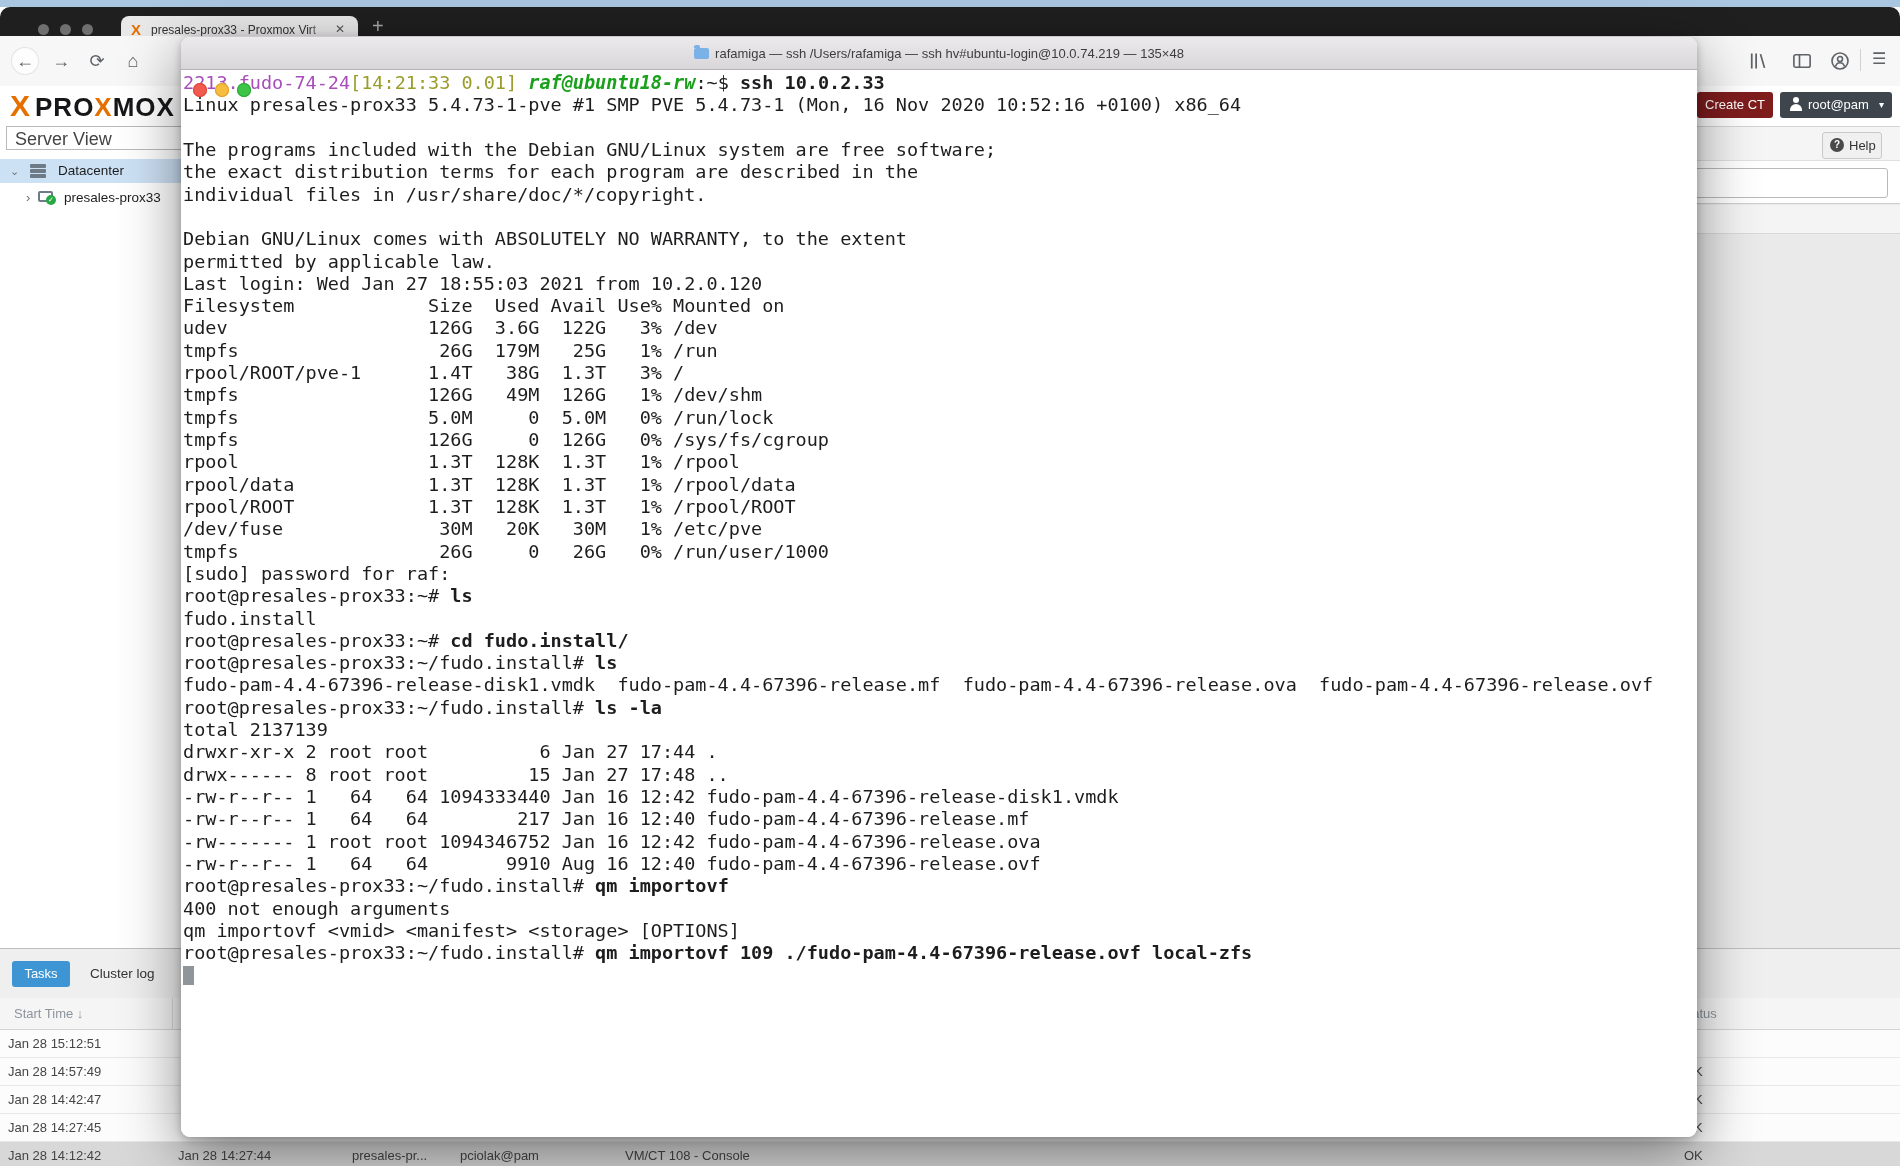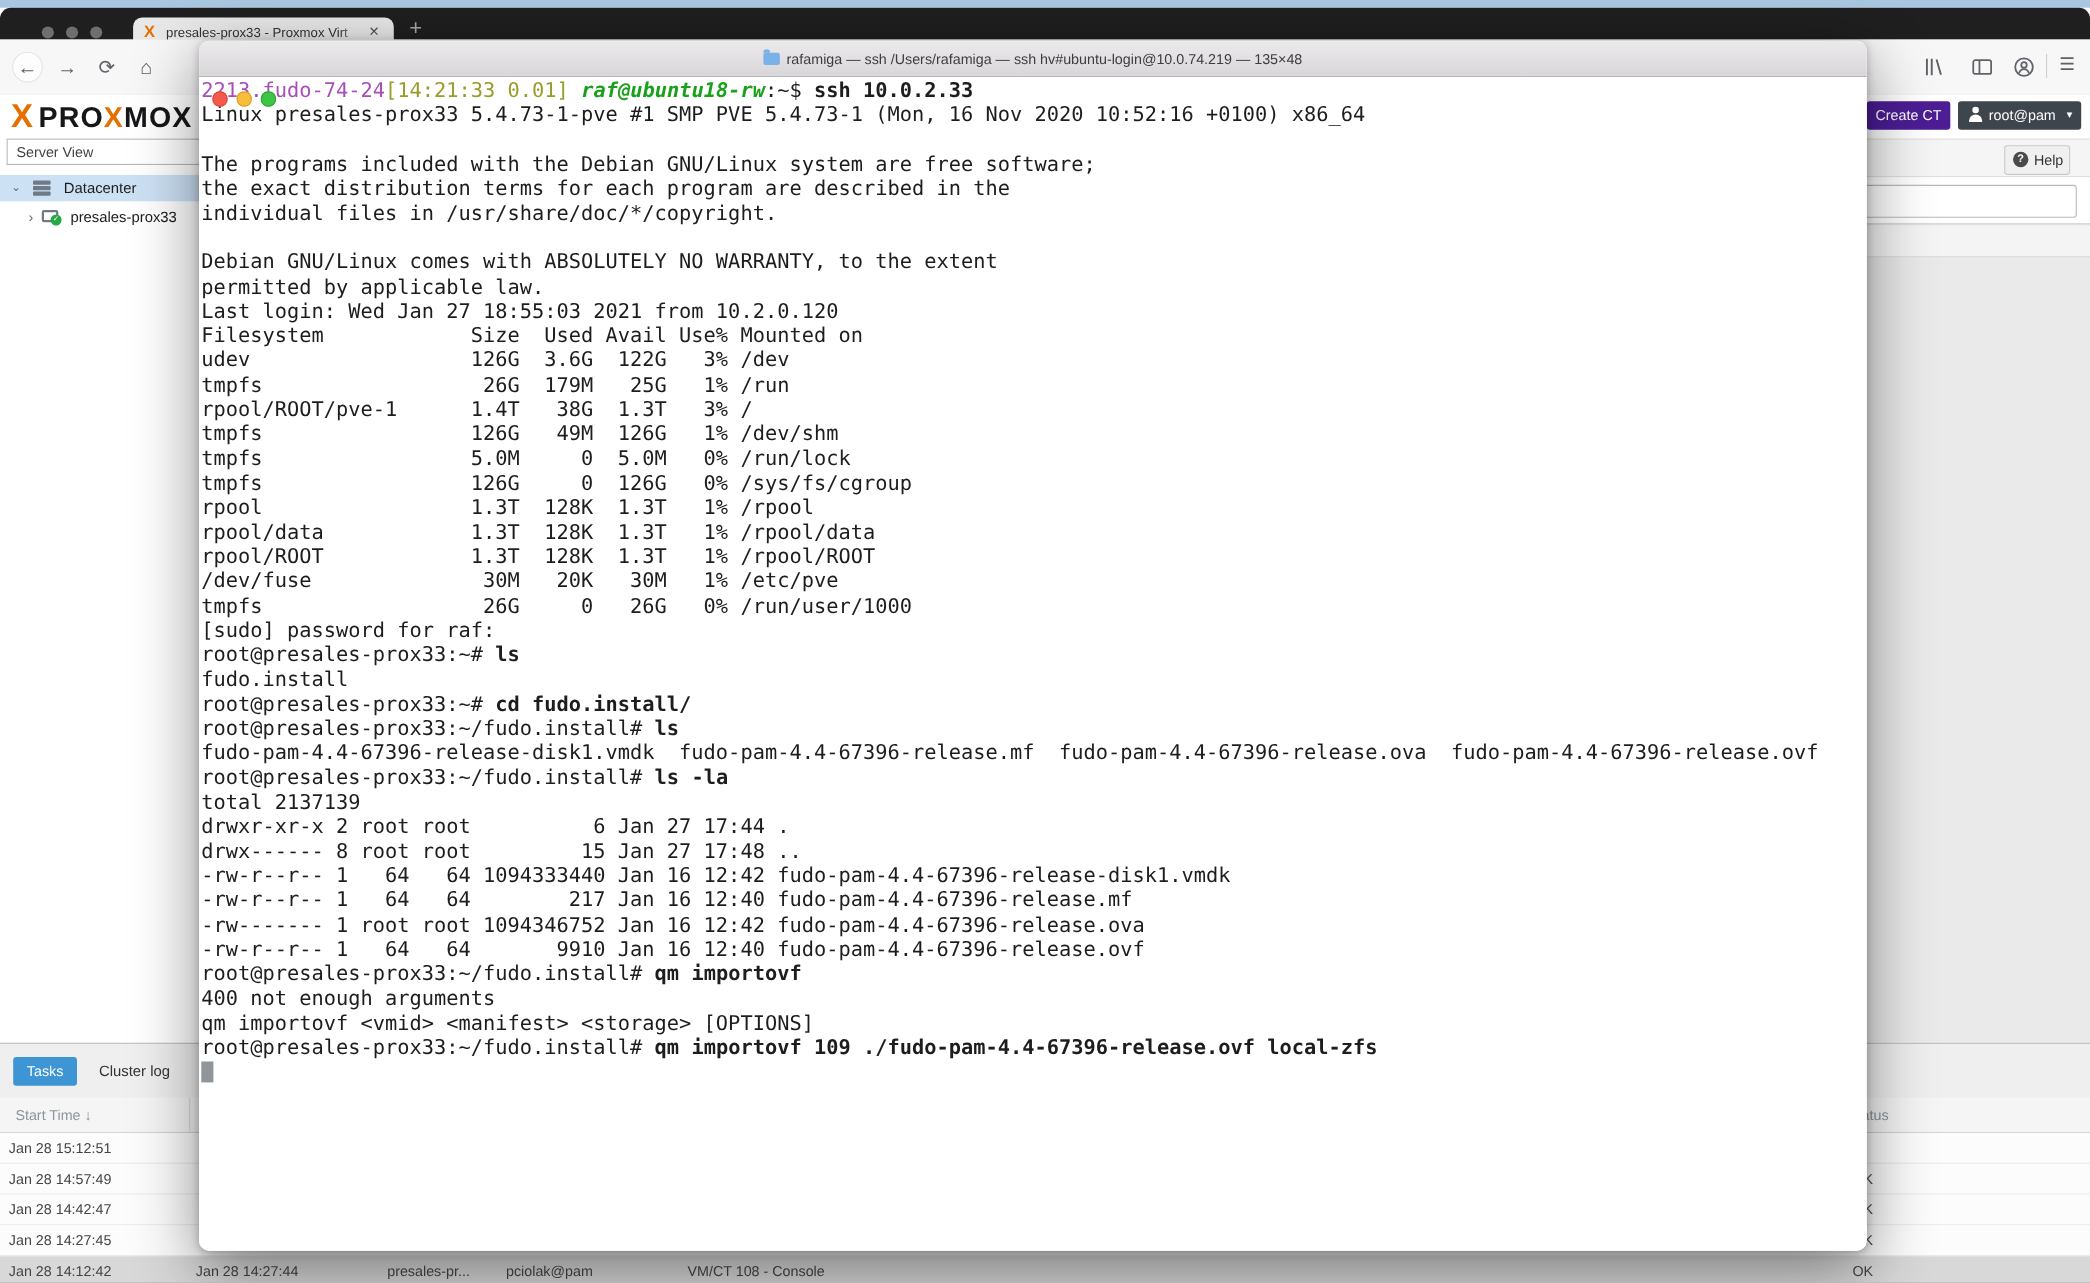--- a/index.html
+++ b/index.html
@@ -23,42 +23,42 @@
   .tb-right{top:15px;color:#5f6368;}
   .tb-sep{top:13px;width:1px;height:22px;background:#d0d0d0;}
 
   
   .pm-header{left:0;top:86px;width:1900px;height:40px;background:#fff;}
   .pm-logo{left:10px;top:3px;width:171px;height:34px;overflow:hidden;white-space:nowrap;
            font-weight:800;font-size:26px;letter-spacing:1px;color:#17171a;}
   .pm-logo .lx{color:#e57000;font-weight:900;font-size:30px;margin-right:4px;}
   .pm-logo .ox{color:#e57000;}
   .pm-hdr-border{left:1697px;top:126px;width:203px;height:1px;background:#d4d4d4;}
-  .btn-create{left:1697px;top:92px;width:76px;height:26px;background:#4c1d95;border-radius:3px;
+  .btn-create{left:1697px;top:92px;width:76px;height:26px;background:#7f1d1d;border-radius:3px;
               color:#fff;font-size:13px;text-align:center;line-height:26px;}
   .btn-user{left:1780px;top:92px;width:112px;height:26px;background:#3f454d;border-radius:3px;
             color:#fff;font-size:13px;line-height:26px;}
   .person-icon{position:absolute;left:9px;top:5px;width:14px;height:15px;}
   .person-icon::before{content:"";position:absolute;left:4px;top:0;width:6px;height:6px;border-radius:50%;background:#fff;}
   .person-icon::after{content:"";position:absolute;left:1px;top:7px;width:12px;height:7px;border-radius:6px 6px 0 0;background:#fff;}
   .btn-user .uname{position:absolute;left:28px;top:0;}
   .btn-user .chev{position:absolute;right:8px;top:0;font-size:10px;}
   .help-row{left:1697px;top:127px;width:203px;height:33px;background:#f5f5f5;border-bottom:1px solid #e0e0e0;}
   .btn-help{left:1822px;top:132px;width:58px;height:25px;background:#f0f0f0;border:1px solid #c9c9c9;border-radius:3px;
             font-size:13px;color:#333;line-height:25px;}
   .qmark{position:absolute;left:7px;top:5px;width:14px;height:14px;border-radius:50%;background:#4a4a4a;
          color:#fff;font-size:10px;text-align:center;line-height:14px;font-weight:700;}
   .btn-help .hlabel{position:absolute;left:26px;}
   .search-input{left:1690px;top:168px;width:196px;height:28px;background:#fff;border:1px solid #b9b9b9;border-radius:3px;}
   .right-content{left:1697px;top:203px;width:203px;height:745px;background:#eaeaea;border-top:1px solid #cfcfcf;}
   .right-content .strip{position:absolute;left:0;top:1px;width:203px;height:28px;background:#f4f4f4;border-bottom:1px solid #d8d8d8;}
 
   
   .server-view{left:6px;top:126px;width:176px;height:24px;background:#fff;border:1px solid #b9b9b9;
-               font-size:13px;color:#444;line-height:24px;padding-left:8px;box-sizing:border-box;}
+               font-size:18px;color:#444;line-height:24px;padding-left:8px;box-sizing:border-box;}
   .tree-row{left:0;width:181px;height:24px;font-size:13.5px;color:#1d1d1d;line-height:24px;}
   .tree-row.sel{background:#cde1f5;}
   .caret{position:absolute;color:#707070;font-size:11px;}
   .icon-stack{position:absolute;left:30px;top:5px;width:16px;height:14px;}
   .icon-stack::before{content:"";position:absolute;left:0;top:0;width:16px;height:3.5px;border-radius:1px;
                       background:#6e7a86;box-shadow:0 5px 0 #6e7a86,0 10px 0 #6e7a86;}
   .node-icon{position:absolute;left:38px;top:5px;width:15px;height:11px;border:2px solid #6e7a86;border-radius:2px;box-sizing:border-box;}
   .node-icon::after{content:"✓";position:absolute;right:-5px;bottom:-5px;width:10px;height:10px;border-radius:50%;
                     background:#27a844;color:#fff;font-size:7px;line-height:10px;text-align:center;}
   .tree-label{position:absolute;}
@@ -252,21 +252,21 @@
         <div class="tline"><span class="seg-d">root@presales-prox33:~# </span><span class="seg-c">cd fudo.install/</span></div>
         <div class="tline"><span class="seg-d">root@presales-prox33:~/fudo.install# </span><span class="seg-c">ls</span></div>
         <div class="tline"><span class="seg-d">fudo-pam-4.4-67396-release-disk1.vmdk  fudo-pam-4.4-67396-release.mf  fudo-pam-4.4-67396-release.ova  fudo-pam-4.4-67396-release.ovf</span></div>
         <div class="tline"><span class="seg-d">root@presales-prox33:~/fudo.install# </span><span class="seg-c">ls -la</span></div>
         <div class="tline"><span class="seg-d">total 2137139</span></div>
         <div class="tline"><span class="seg-d">drwxr-xr-x 2 root root          6 Jan 27 17:44 .</span></div>
         <div class="tline"><span class="seg-d">drwx------ 8 root root         15 Jan 27 17:48 ..</span></div>
         <div class="tline"><span class="seg-d">-rw-r--r-- 1   64   64 1094333440 Jan 16 12:42 fudo-pam-4.4-67396-release-disk1.vmdk</span></div>
         <div class="tline"><span class="seg-d">-rw-r--r-- 1   64   64        217 Jan 16 12:40 fudo-pam-4.4-67396-release.mf</span></div>
         <div class="tline"><span class="seg-d">-rw------- 1 root root 1094346752 Jan 16 12:42 fudo-pam-4.4-67396-release.ova</span></div>
-        <div class="tline"><span class="seg-d">-rw-r--r-- 1   64   64       9910 Jan 16 12:40 fudo-pam-4.4-67396-release.ovf</span></div>
+        <div class="tline"><span class="seg-d">-rw-r--r-- 1   64   64       9910 Aug 16 12:40 fudo-pam-4.4-67396-release.ovf</span></div>
         <div class="tline"><span class="seg-d">root@presales-prox33:~/fudo.install# </span><span class="seg-c">qm importovf</span></div>
         <div class="tline"><span class="seg-d">400 not enough arguments</span></div>
         <div class="tline"><span class="seg-d">qm importovf &lt;vmid&gt; &lt;manifest&gt; &lt;storage&gt; [OPTIONS]</span></div>
         <div class="tline"><span class="seg-d">root@presales-prox33:~/fudo.install# </span><span class="seg-c">qm importovf 109 ./fudo-pam-4.4-67396-release.ovf local-zfs</span></div>
         <div class="tline"><span class="cursor"></span></div>
       </div>
   </div>
 
 </div>
 

